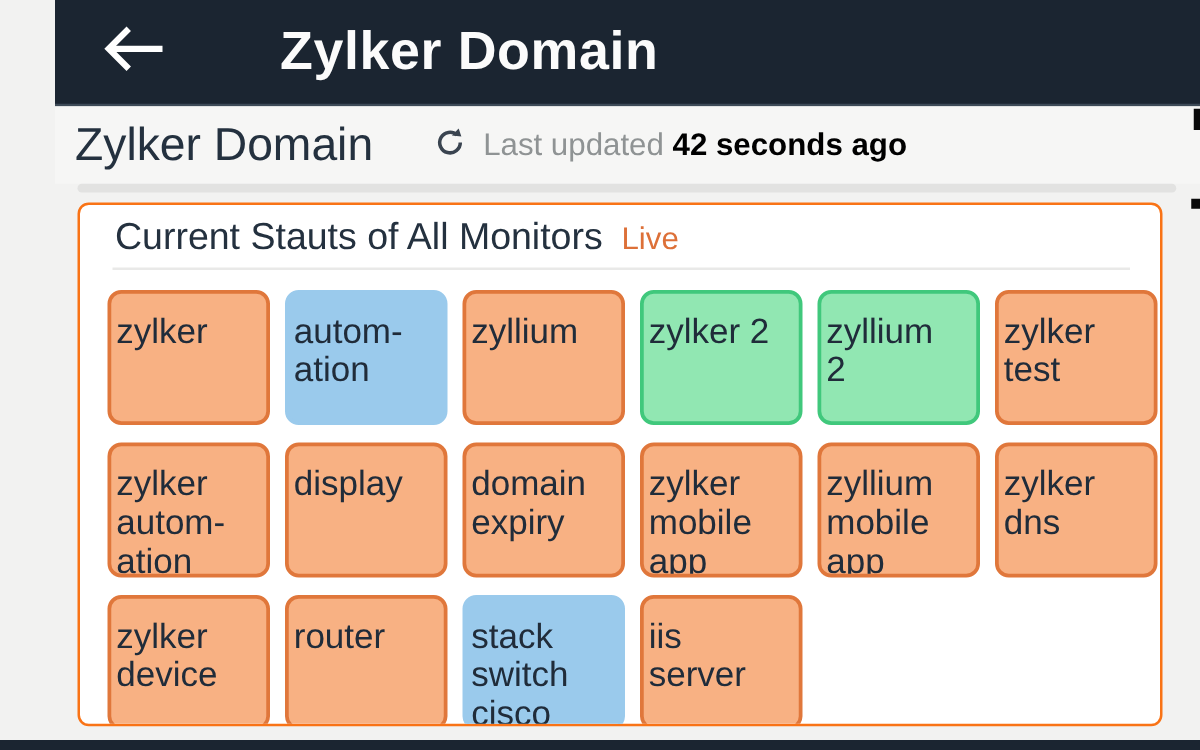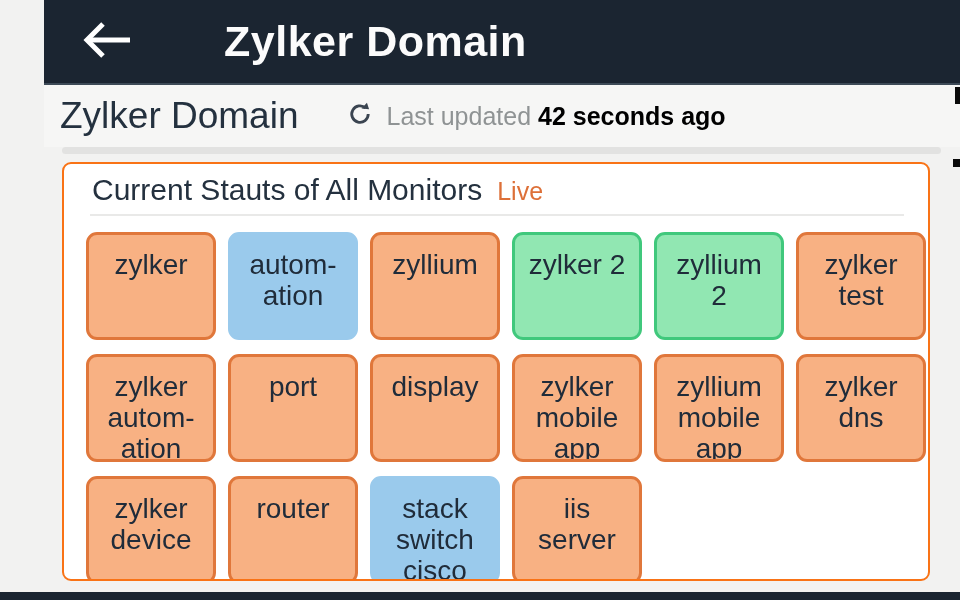--- a/index.html
+++ b/index.html
@@ -111,21 +111,21 @@
     justify-content: center;
     align-items: flex-start;
     padding: 14px 4px 0 4px;
     overflow: hidden;
     cursor: pointer;
   }
   .tile-label {
     display: block;
     width: 100%;
     white-space: pre-line;
-    text-align: center;
+    text-align: left;
     color: #202c3a;
     font-size: 28px;
     line-height: 31px;
   }
 
   
   .bottom-bar {
     position: absolute;
     left: 0; bottom: 0;
     width: 100%; height: 8px;
@@ -206,24 +206,25 @@
         <div class="tile" style="background: rgb(248, 177, 131); border-color: rgb(224, 119, 59);">
     <span class="tile-label">zylker
 test</span>
   </div>
         <div class="tile" style="background: rgb(248, 177, 131); border-color: rgb(224, 119, 59);">
     <span class="tile-label">zylker
 autom-
 ation</span>
   </div>
         <div class="tile" style="background: rgb(248, 177, 131); border-color: rgb(224, 119, 59);">
-    <span class="tile-label">port</span>
-  </div>
-        <div class="tile" style="background: rgb(248, 177, 131); border-color: rgb(224, 119, 59);">
     <span class="tile-label">display</span>
+  </div>
+        <div class="tile" style="background: rgb(248, 177, 131); border-color: rgb(224, 119, 59);">
+    <span class="tile-label">domain
+expiry</span>
   </div>
         <div class="tile" style="background: rgb(248, 177, 131); border-color: rgb(224, 119, 59);">
     <span class="tile-label">zylker
 mobile
 app</span>
   </div>
         <div class="tile" style="background: rgb(248, 177, 131); border-color: rgb(224, 119, 59);">
     <span class="tile-label">zyllium
 mobile
 app</span>

